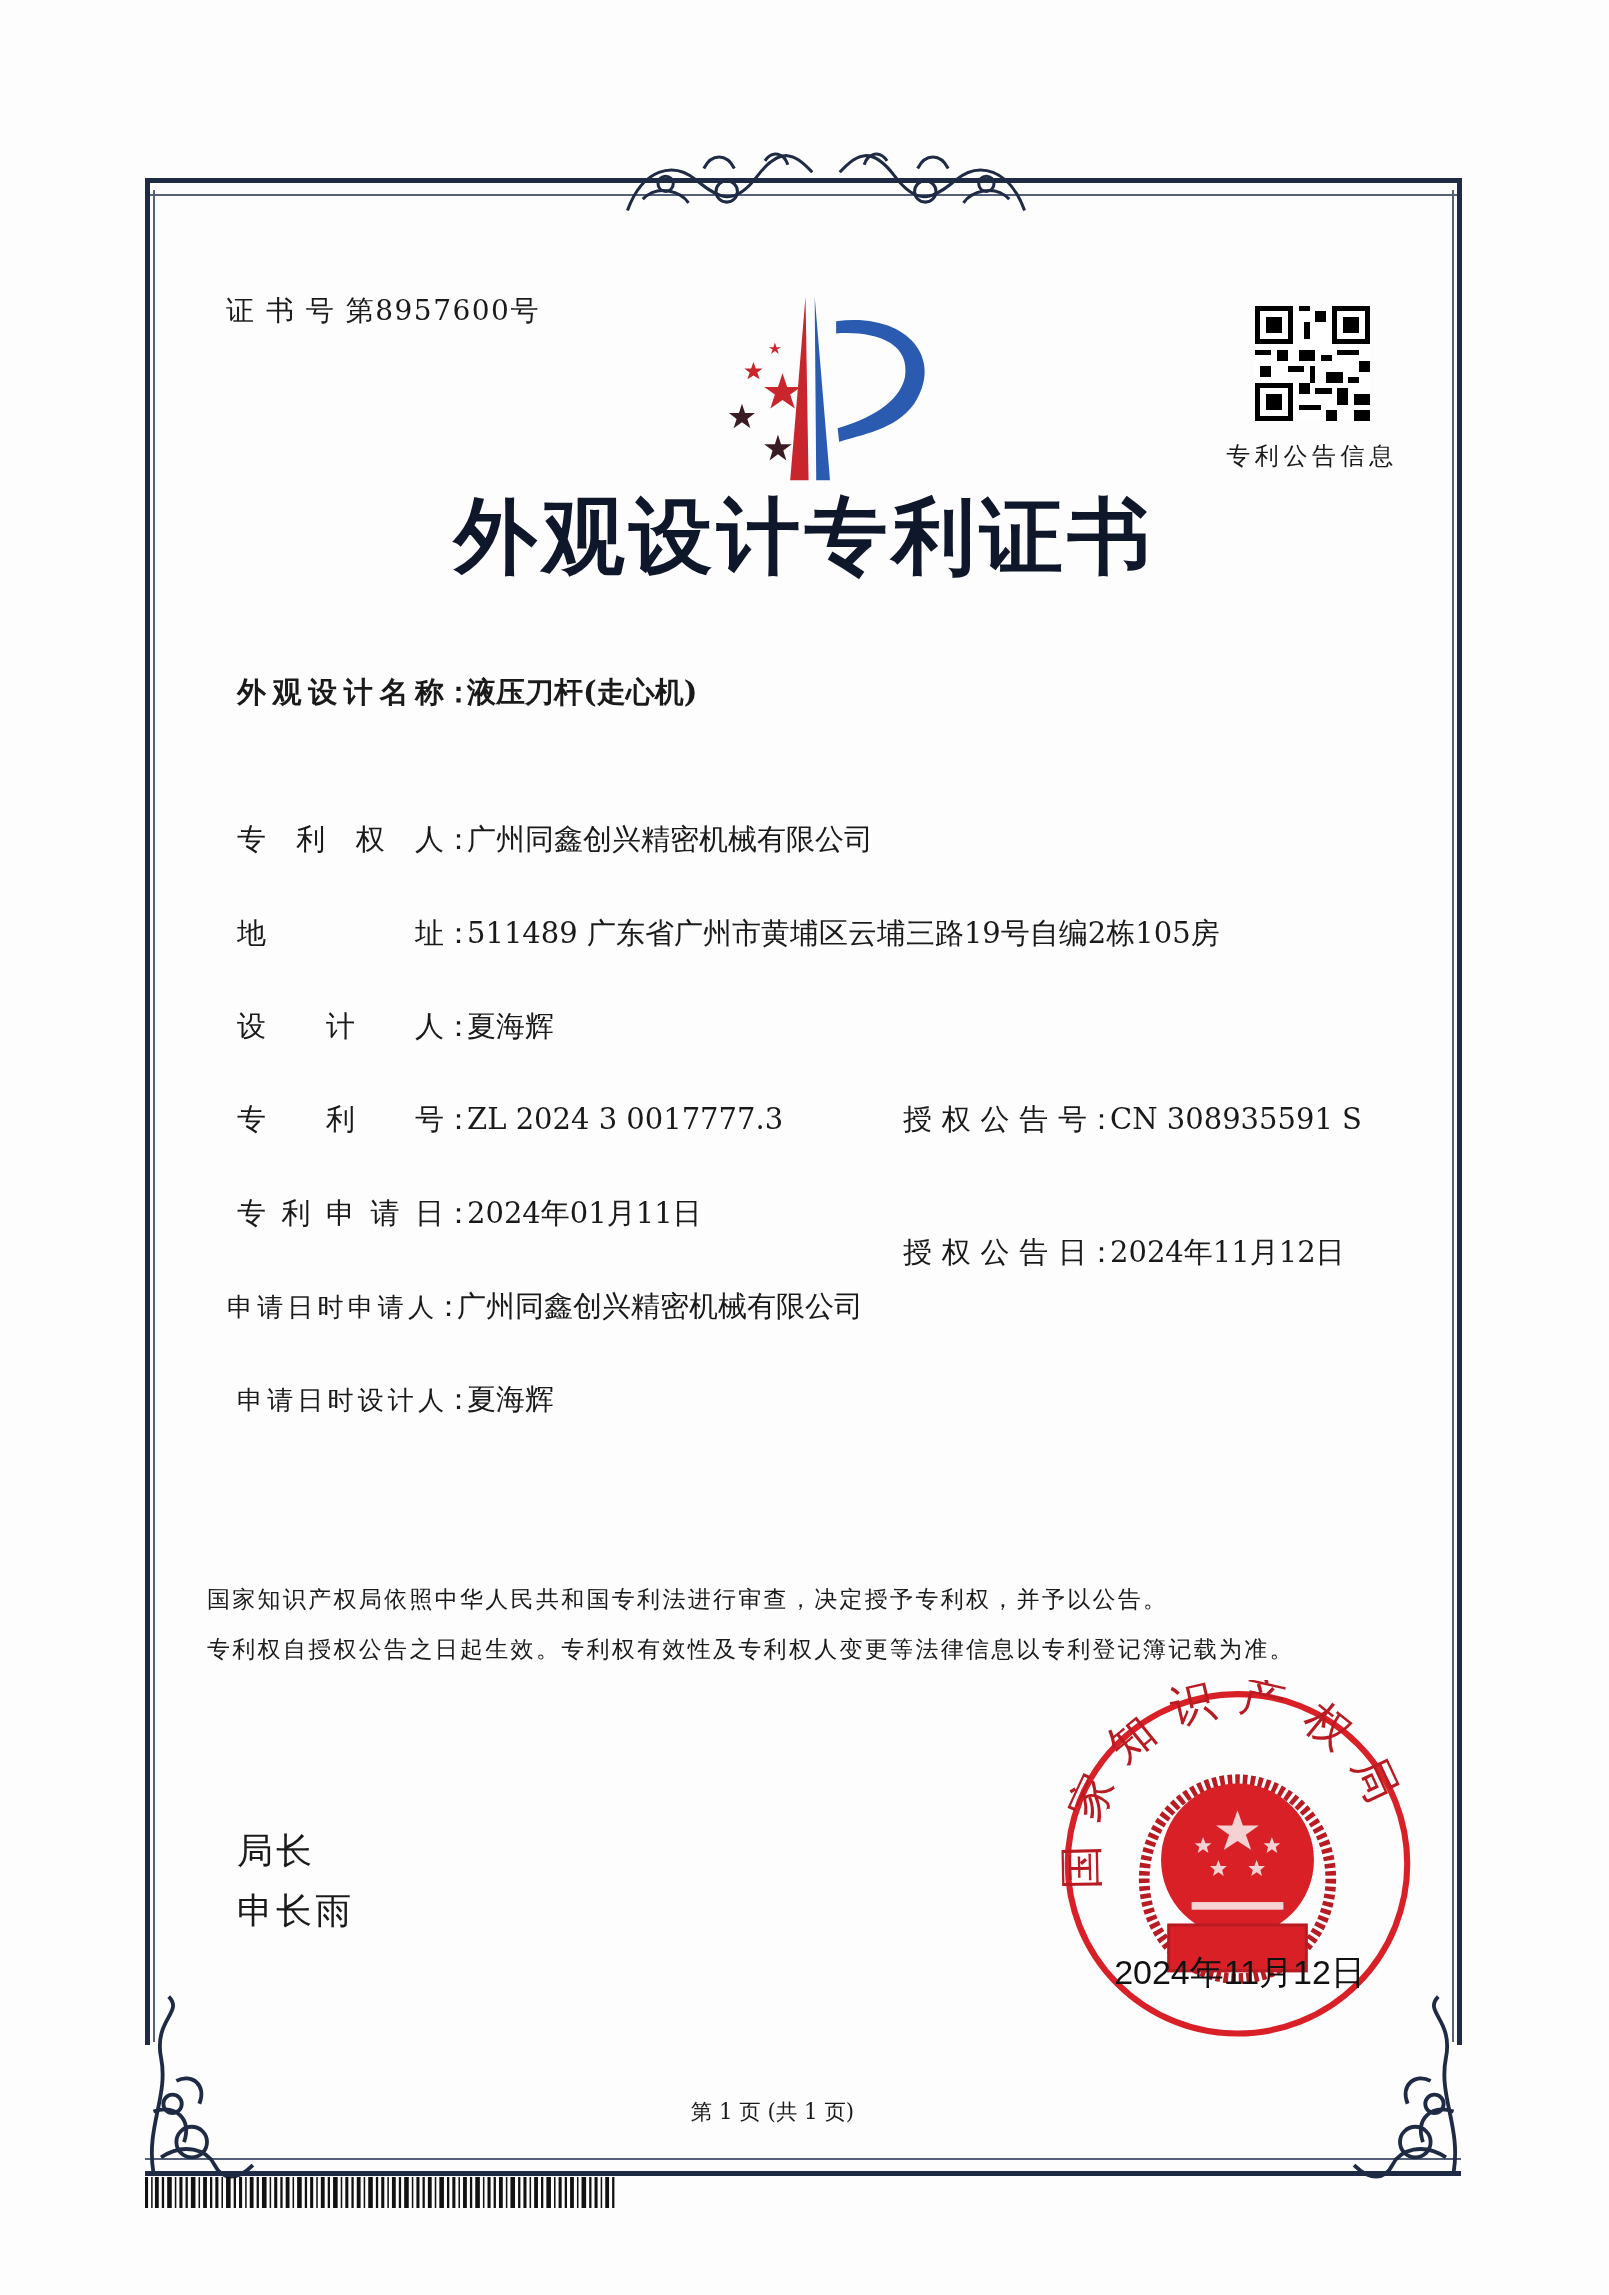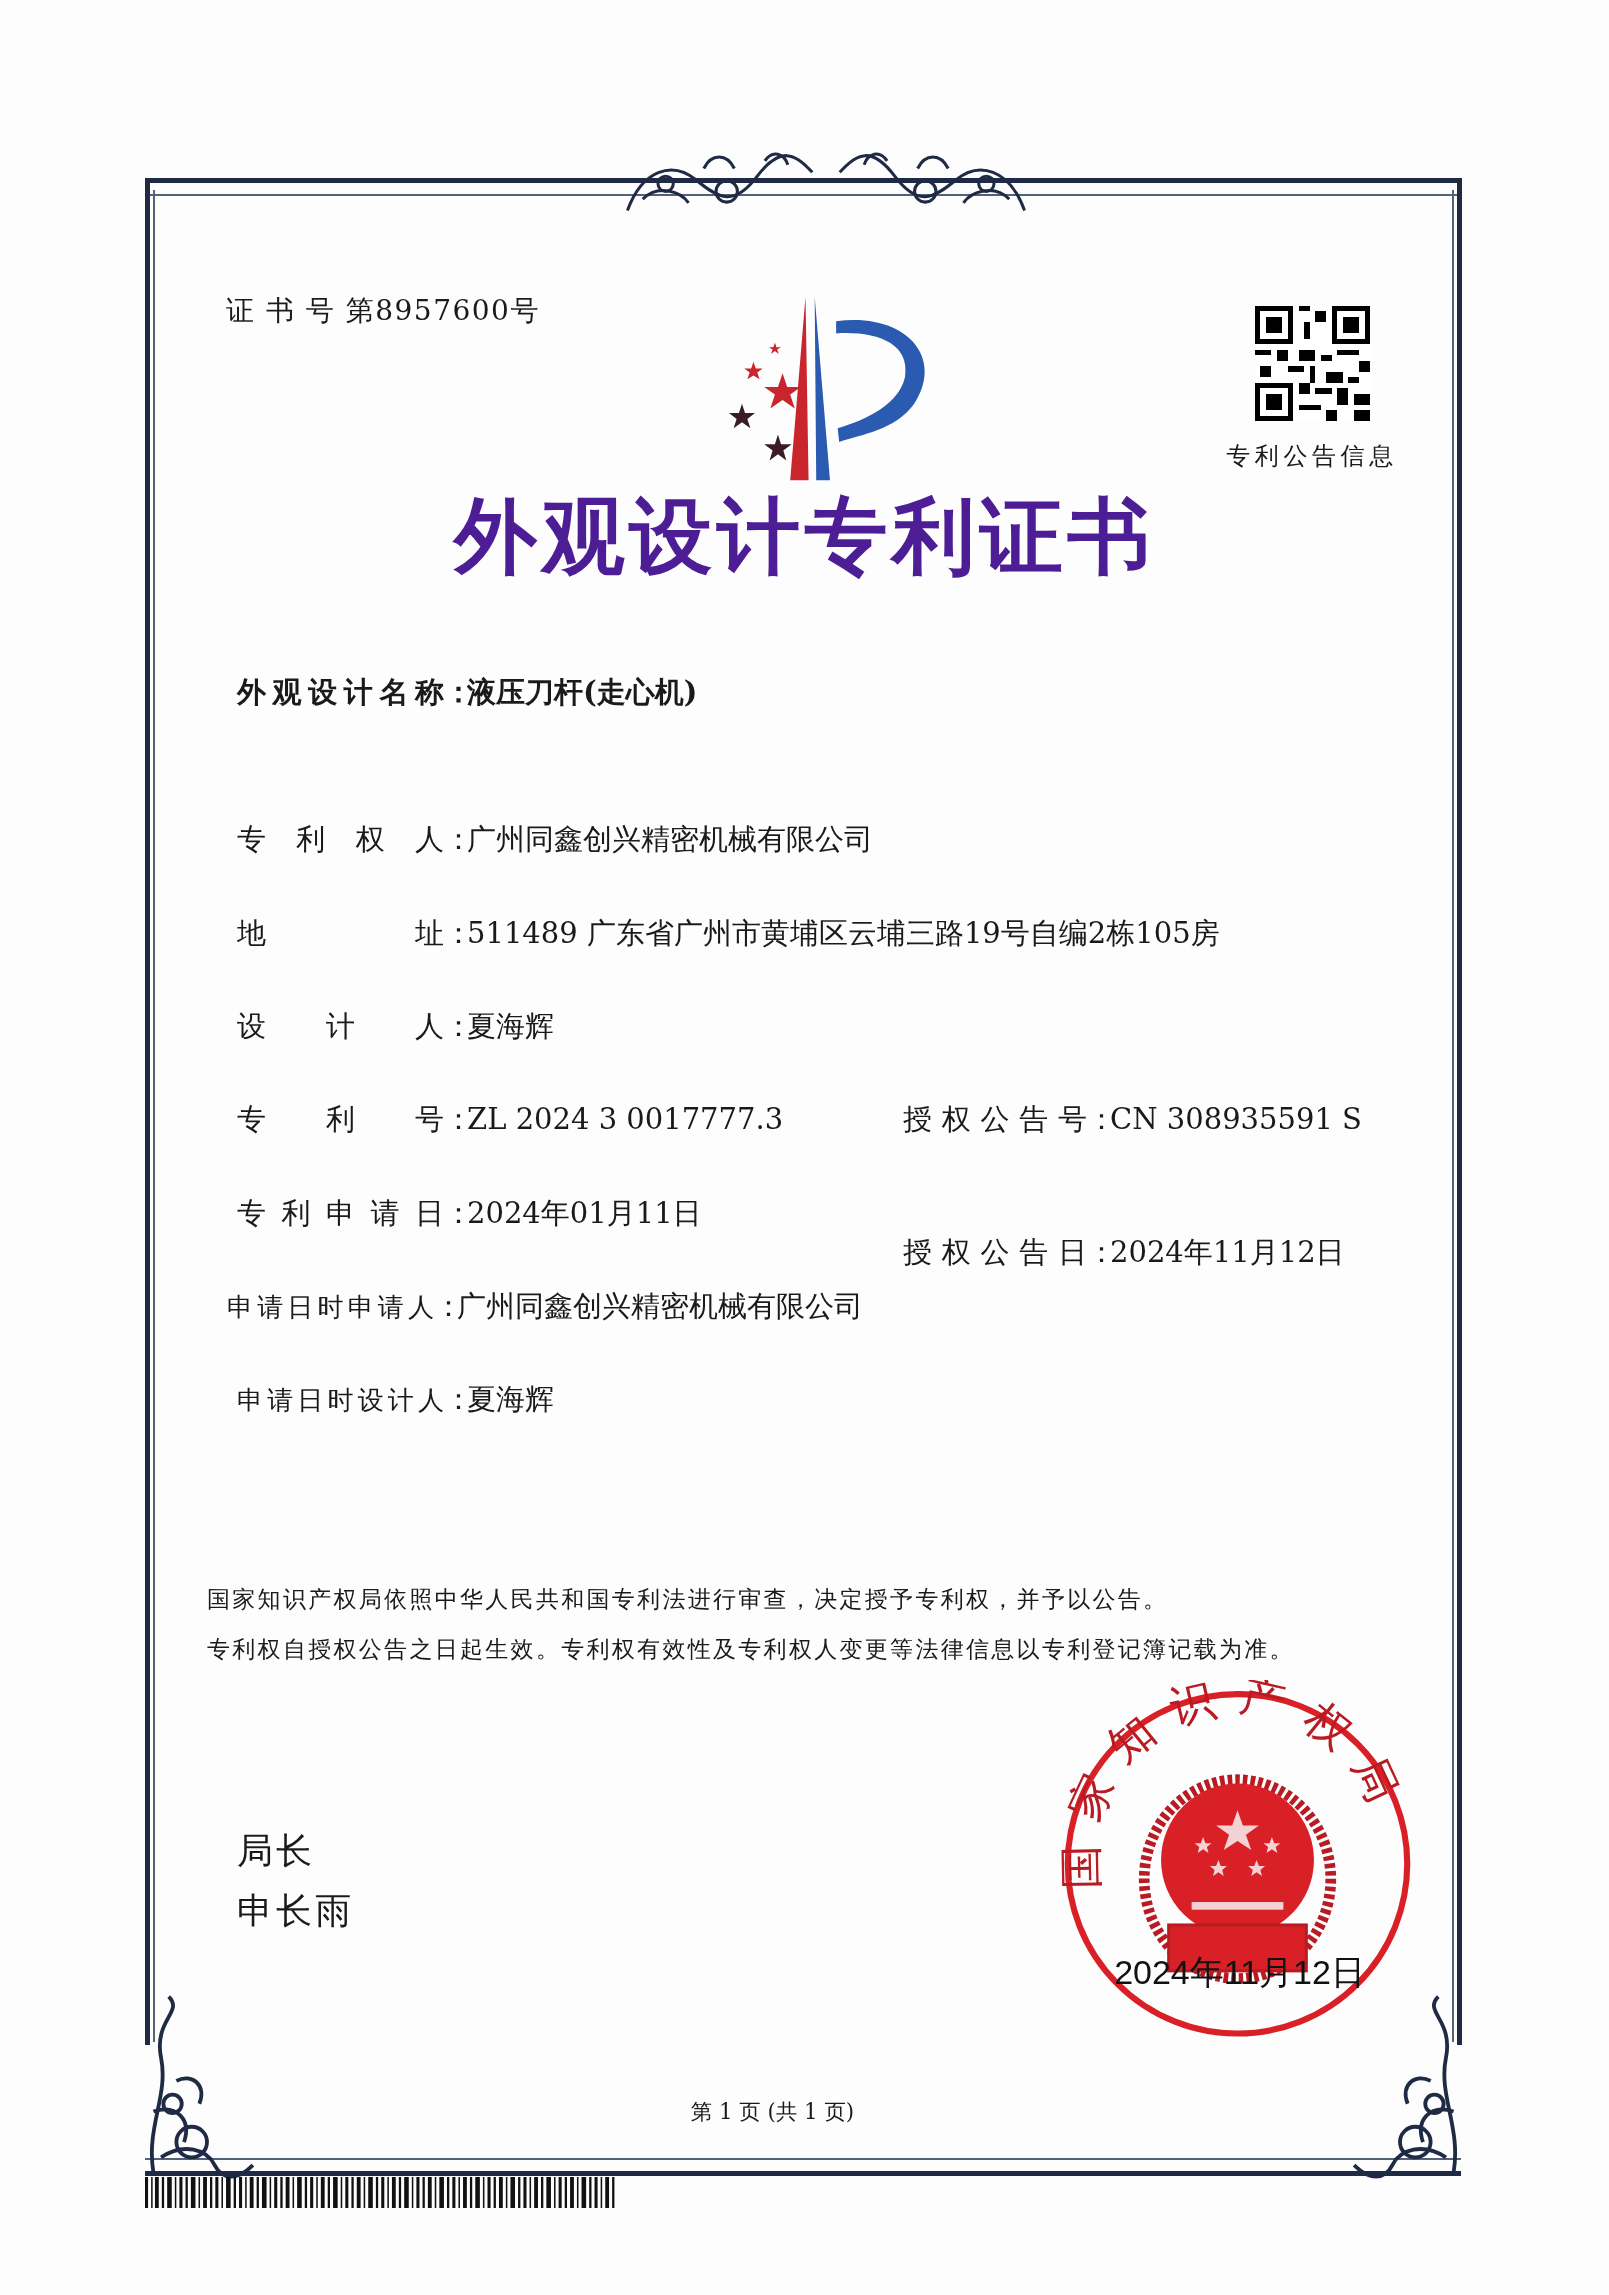--- a/index.html
+++ b/index.html
@@ -26,21 +26,21 @@
 
   
   .cert-no { left: 226px; top: 292px; font-size: 28px; letter-spacing: 1.5px; }
   .logo { left: 715px; top: 289px; width: 230px; height: 199px; }
   .qr { left: 1255px; top: 306px; width: 115px; height: 115px; }
   .qr-caption { left: 1224px; top: 440px; font-size: 24px; letter-spacing: 4.6px; width: 176px; text-align: center;
     font-family: "DejaVu Sans", sans-serif; }
 
   .title { left: 0; width: 1609px; top: 482px; text-align: center;
     font-size: 83px; font-weight: bold; letter-spacing: 4.6px;
-    font-family: Liberation Mono, monospace; color: #4c1d95; }
+    font-family: Liberation Mono, monospace; color: #0f172a; }
 
   
   .field { position: absolute; font-size: 29px; white-space: nowrap; font-family: "DejaVu Sans", sans-serif; }
   .label { display: inline-block; width: 207px; text-align: justify; text-align-last: justify; }
   .label-wide { display: inline-block; width: 207px; text-align-last: justify; }
   .colon { display: inline-block; width: 23px; }
   .value { font-family: "DejaVu Serif", serif; }
   .small-label { font-size: 26px; }
 
   

